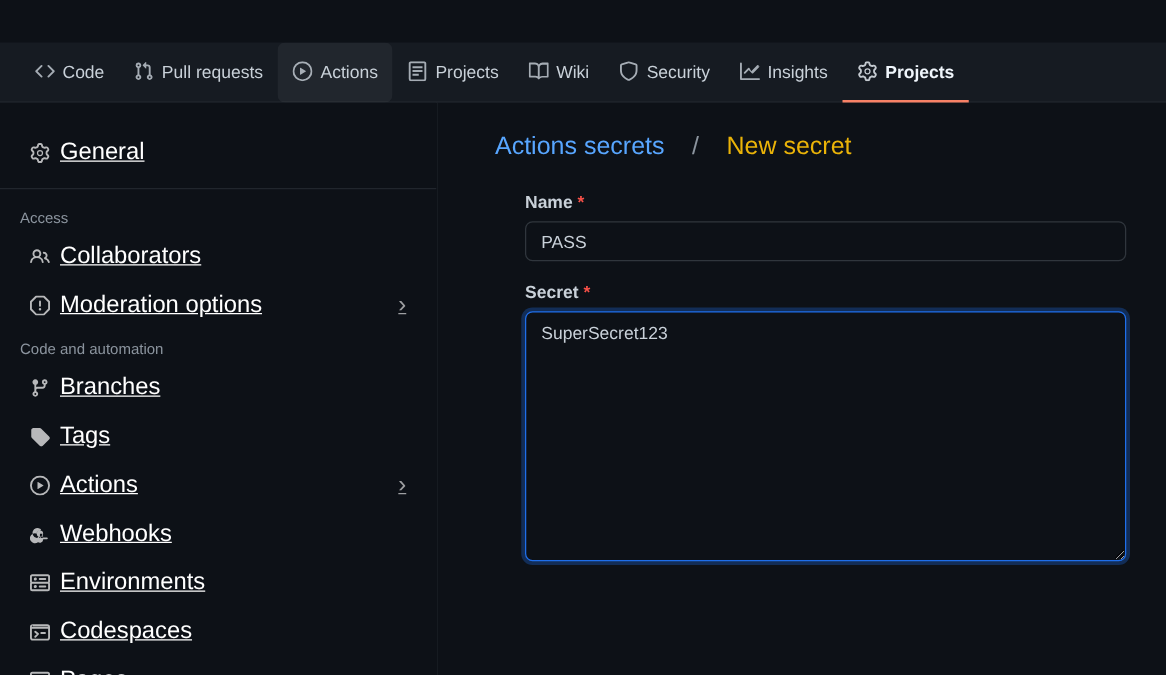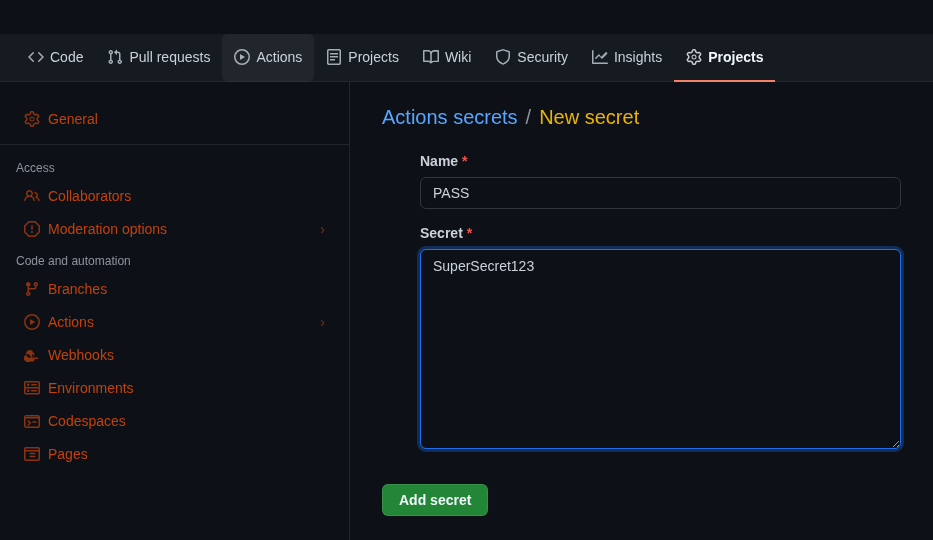--- a/index.html
+++ b/index.html
@@ -66,25 +66,26 @@
       border-right: 1px solid #21262d;
       padding: 16px 0;
       overflow-y: auto;
       background: #0d1117;
     }
     .sidebar-item {
       display: flex;
       align-items: center;
       gap: 8px;
       padding: 8px 16px;
-      color: #c2410c;
+      color: #ffffff;
       cursor: pointer;
-      font-size: 14px;
+      font-size: 19px;
       border-radius: 6px;
       margin: 1px 8px;
+      text-decoration: underline;
     }
     .sidebar-section-label {
       padding: 8px 16px 4px 16px;
       font-size: 12px;
       font-weight: 400;
       color: #8b949e;
       text-transform: none;
     }
     .sidebar-item .icon {
       width: 16px;
@@ -111,21 +112,22 @@
       padding: 24px 32px;
       overflow-y: auto;
     }
     .breadcrumb {
       font-size: 20px;
       font-weight: 400;
       color: #c9d1d9;
       margin-bottom: 24px;
       display: flex;
       align-items: center;
-      gap: 8px;
+      gap: 22px;
+      margin-left: 14px;
     }
     .breadcrumb a {
       color: #58a6ff;
       text-decoration: none;
     }
     .breadcrumb-sep { color: #8b949e; }
     .breadcrumb-current { color: #eab308; }
 
     .form-group { margin-bottom: 16px; margin-left: 38px; }
     .form-label {
@@ -292,20 +294,28 @@
       <span class="icon">
         <svg width="16" height="16" viewBox="0 0 16 16">
             <path d="M11.75 2.5a.75.75 0 100 1.5.75.75 0 000-1.5zm-2.25.75a2.25 2.25 0 113 2.122V6A2.5 2.5 0 0110 8.5H6a1 1 0 00-1 1v1.128a2.251 2.251 0 11-1.5 0V5.372a2.25 2.25 0 111.5 0v1.836A2.492 2.492 0 016 7h4a1 1 0 001-1v-.628A2.25 2.25 0 019.5 3.25zM4.25 12a.75.75 0 100 1.5.75.75 0 000-1.5zM3.5 3.25a.75.75 0 111.5 0 .75.75 0 01-1.5 0z"></path>
           </svg>
       </span>
       <span>Branches</span>
     </div>
     <div class="sidebar-item">
       <span class="icon">
         <svg width="16" height="16" viewBox="0 0 16 16">
+            <path d="M2.5 7.775V2.75a.25.25 0 01.25-.25h5.025a.25.25 0 01.177.073l6.25 6.25a.25.25 0 010 .354l-5.025 5.025a.25.25 0 01-.354 0l-6.25-6.25a.25.25 0 01-.073-.177zm-1.5 0V2.75C1 1.784 1.784 1 2.75 1h5.025c.464 0 .91.184 1.238.513l6.25 6.25a1.75 1.75 0 010 2.474l-5.026 5.026a1.75 1.75 0 01-2.474 0l-6.25-6.25A1.75 1.75 0 011 7.775zM6 5a1 1 0 100 2 1 1 0 000-2z"></path>
+          </svg>
+      </span>
+      <span>Tags</span>
+    </div>
+    <div class="sidebar-item">
+      <span class="icon">
+        <svg width="16" height="16" viewBox="0 0 16 16">
             <path d="M8 0a8 8 0 110 16A8 8 0 018 0zM1.5 8a6.5 6.5 0 1013 0 6.5 6.5 0 00-13 0zm4.879-2.773l4.264 2.559a.25.25 0 010 .428l-4.264 2.559A.25.25 0 016 10.559V5.442a.25.25 0 01.379-.215z"></path>
           </svg>
       </span>
       <span>Actions</span>
       <span class="chevron">›</span>
     </div>
     <div class="sidebar-item">
       <span class="icon">
         <svg width="16" height="16" viewBox="0 0 16 16">
             <path d="M5.5 7.5a2.5 2.5 0 112.45 2.498.75.75 0 10-.01 1.5A4 4 0 115.5 7.5zm2.45 2.498A2.5 2.5 0 118 5a.75.75 0 000-1.5A4 4 0 1010 7.5H8a2.5 2.5 0 01-.05-.002zm2.55.502h3a.75.75 0 010 1.5h-3A2.5 2.5 0 117 10a.75.75 0 011.5 0 1 1 0 101-1z"></path>
@@ -355,16 +365,15 @@
     </div>
 
     <div class="form-group">
       <label class="form-label">
         <span>Secret</span>
         <span class="required">*</span>
       </label>
       <textarea class="form-textarea" style="">SuperSecret123</textarea>
     </div>
 
-    <button class="btn-add-secret">Add secret</button>
   </main>
 
 </div>
 
 </body></html>

